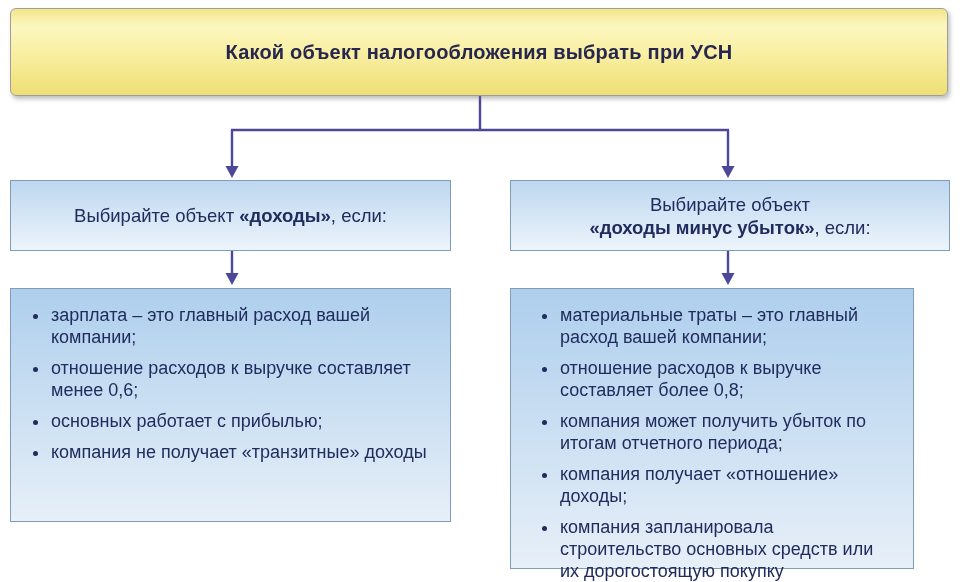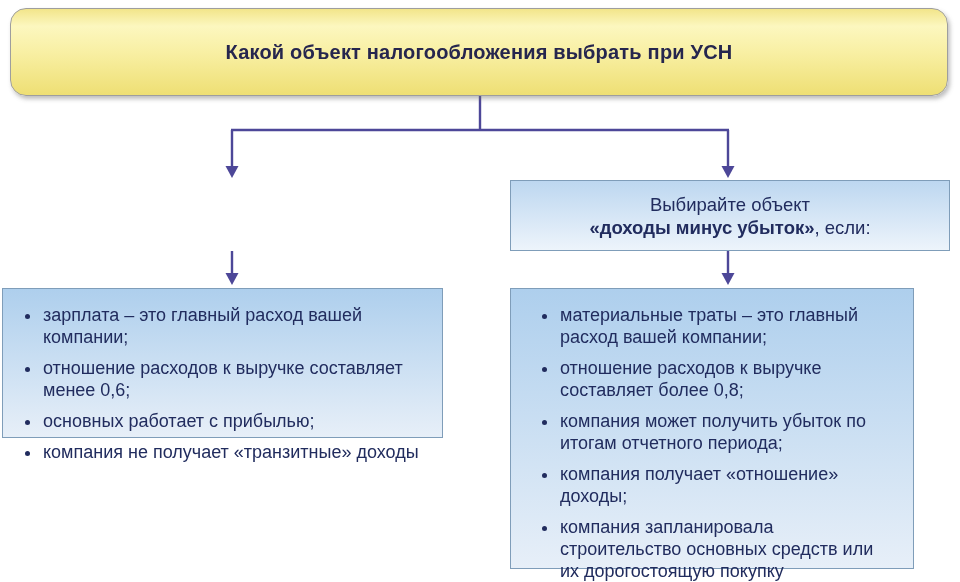--- a/index.html
+++ b/index.html
@@ -41,21 +41,21 @@
     stroke-width: 2.4;
     fill: none;
   }
   .conn-arrow { fill: var(--connector); }
 
   .title-box {
     position: absolute;
     left: 10px; top: 8px;
     width: 938px; height: 88px;
     border: 1px solid var(--title-box-border);
-    border-radius: 16px;
+    border-radius: 6px;
     background: linear-gradient(180deg,
       var(--yellow-top) 0%,
       var(--yellow-hi) 20%,
       var(--yellow-mid) 52%,
       var(--yellow-bottom) 100%);
     box-shadow: 2px 3px 4px rgba(110,110,110,0.45);
     display: flex;
     align-items: center;
     justify-content: center;
   }
@@ -84,21 +84,21 @@
   .header-box.right { left: 510px; width: 440px; }
 
   .list-box {
     position: absolute;
     top: 288px;
     border: 1.6px solid var(--blue-border);
     background: linear-gradient(180deg, var(--blue-list-top) 0%, var(--blue-list-bottom) 100%);
     color: var(--text);
     font-size: 18px;
   }
-  .list-box.left { left: 2px; width: 441px; height: 150px; }
+  .list-box.left { left: 10px; width: 441px; height: 234px; }
   .list-box.right { left: 510px; width: 404px; height: 281px; }
 
   .list-box ul {
     margin: 0;
     padding: 15px 8px 0 38px;
     list-style: disc outside;
   }
   .list-box.right ul { padding-left: 47px; padding-right: 18px; }
   .list-box li {
     margin-bottom: 9px;
@@ -120,20 +120,25 @@
     <path class="conn-arrow" d="M225.5,166 L238.5,166 L232,178 Z"></path>
     <path class="conn-arrow" d="M721.5,166 L734.5,166 L728,178 Z"></path>
     <path class="conn-arrow" d="M225.5,273 L238.5,273 L232,285 Z"></path>
     <path class="conn-arrow" d="M721.5,273 L734.5,273 L728,285 Z"></path>
   </svg>
 
   <div class="title-box">
     <div class="title-text">Какой объект налогообложения выбрать при УСН</div>
   </div>
 
+  <div class="header-box left">
+    <div>
+      <span>Выбирайте объект </span><b>«доходы»</b><span>, если:</span>
+    </div>
+  </div>
 
   <div class="header-box right">
     <div>
       <span>Выбирайте объект</span><br>
       <b>«доходы минус убыток»</b><span>, если:</span>
     </div>
   </div>
 
   <div class="list-box left">
     <ul>

